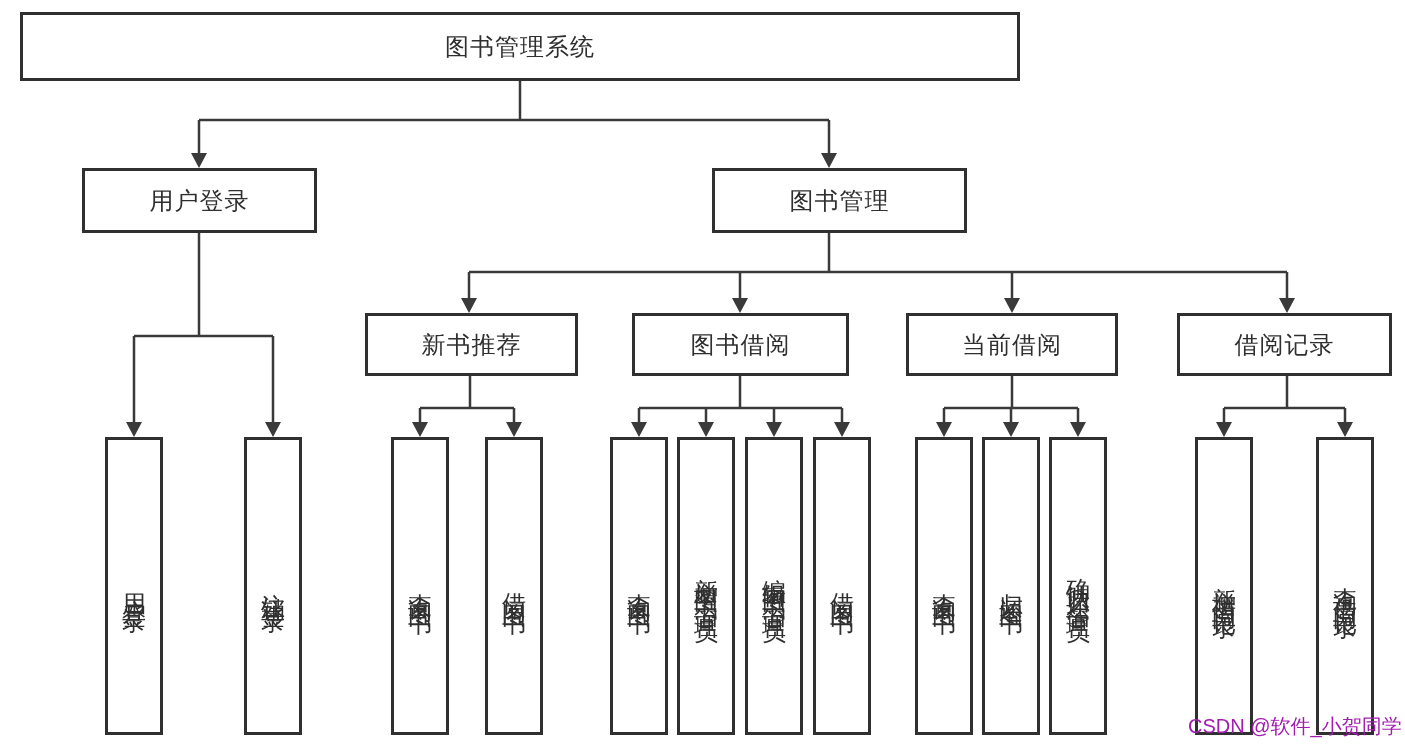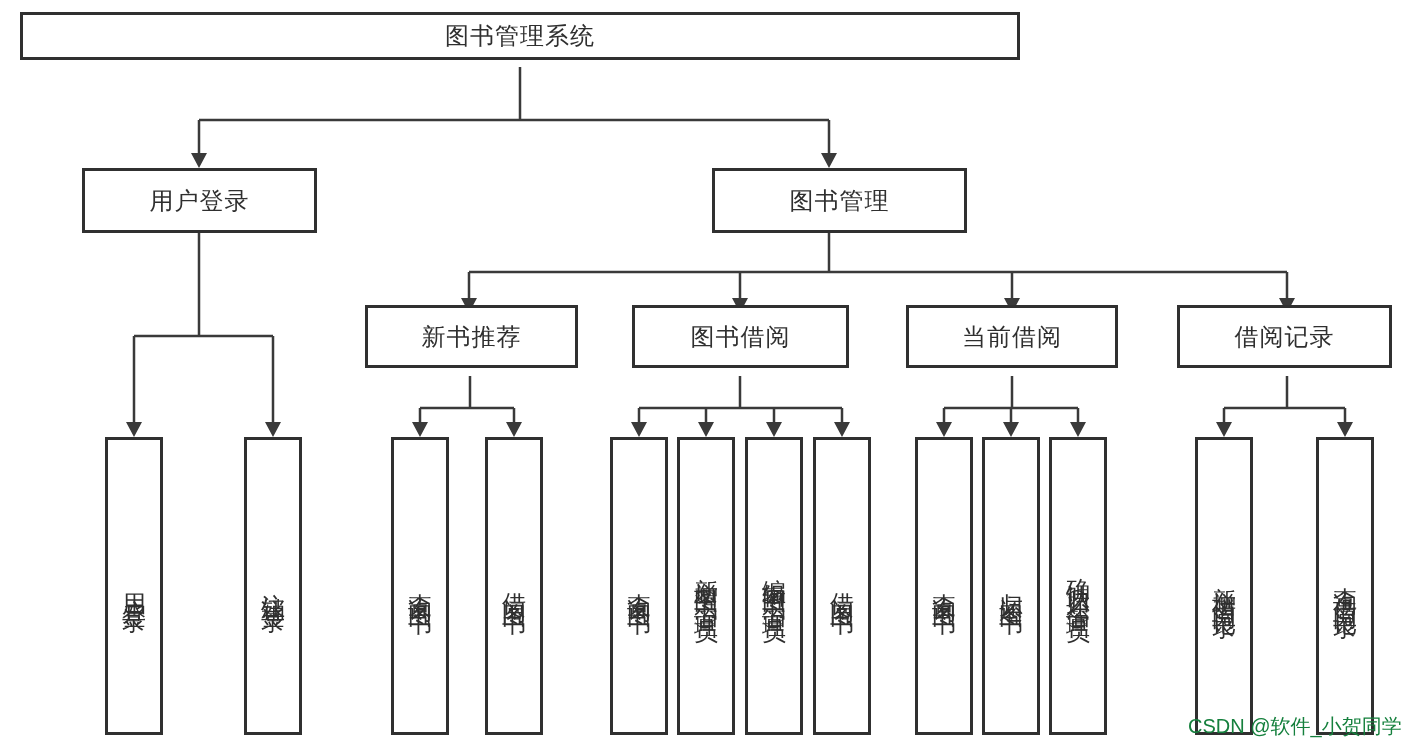--- a/index.html
+++ b/index.html
@@ -31,24 +31,24 @@
     display: flex;
     align-items: center;
     justify-content: center;
     color: #2f2f2f;
   }
   .hnode {
     font-size: 24px;
     letter-spacing: 1px;
     white-space: nowrap;
   }
-  .root  { left: 20px;  top: 12px;  width: 1000px; height: 48px; }
+  .root  { left: 20px;  top: 12px;  width: 1000px; height: 69px; }
   .l2a   { left: 82px;  top: 168px; width: 235px;  height: 65px; }
   .l2b   { left: 712px; top: 168px; width: 255px;  height: 65px; }
-  .l3    { top: 305px; height: 63px; }
+  .l3    { top: 313px; height: 63px; }
   .l3a   { left: 365px;  width: 213px; }
   .l3b   { left: 632px;  width: 217px; }
   .l3c   { left: 906px;  width: 212px; }
   .l3d   { left: 1177px; width: 215px; }
   .leaf {
     top: 437px;
     height: 298px;
     width: 58px;
   }
   .leaf .vlbl {
@@ -69,21 +69,21 @@
   .lf9  { left: 915px; }
   .lf10 { left: 982px; }
   .lf11 { left: 1049px; }
   .lf12 { left: 1195px; }
   .lf13 { left: 1316px; }
   .watermark {
     position: absolute;
     left: 1188px;
     top: 713px;
     font-size: 20px;
-    color: #15803d;
+    color: #a21caf;
     white-space: nowrap;
     z-index: 5;
   }
 </style>
 </head>
 <body>
 
 <div class="canvas">
 
   <svg class="connectors" viewBox="0 0 1405 747" xmlns="http://www.w3.org/2000/svg">

